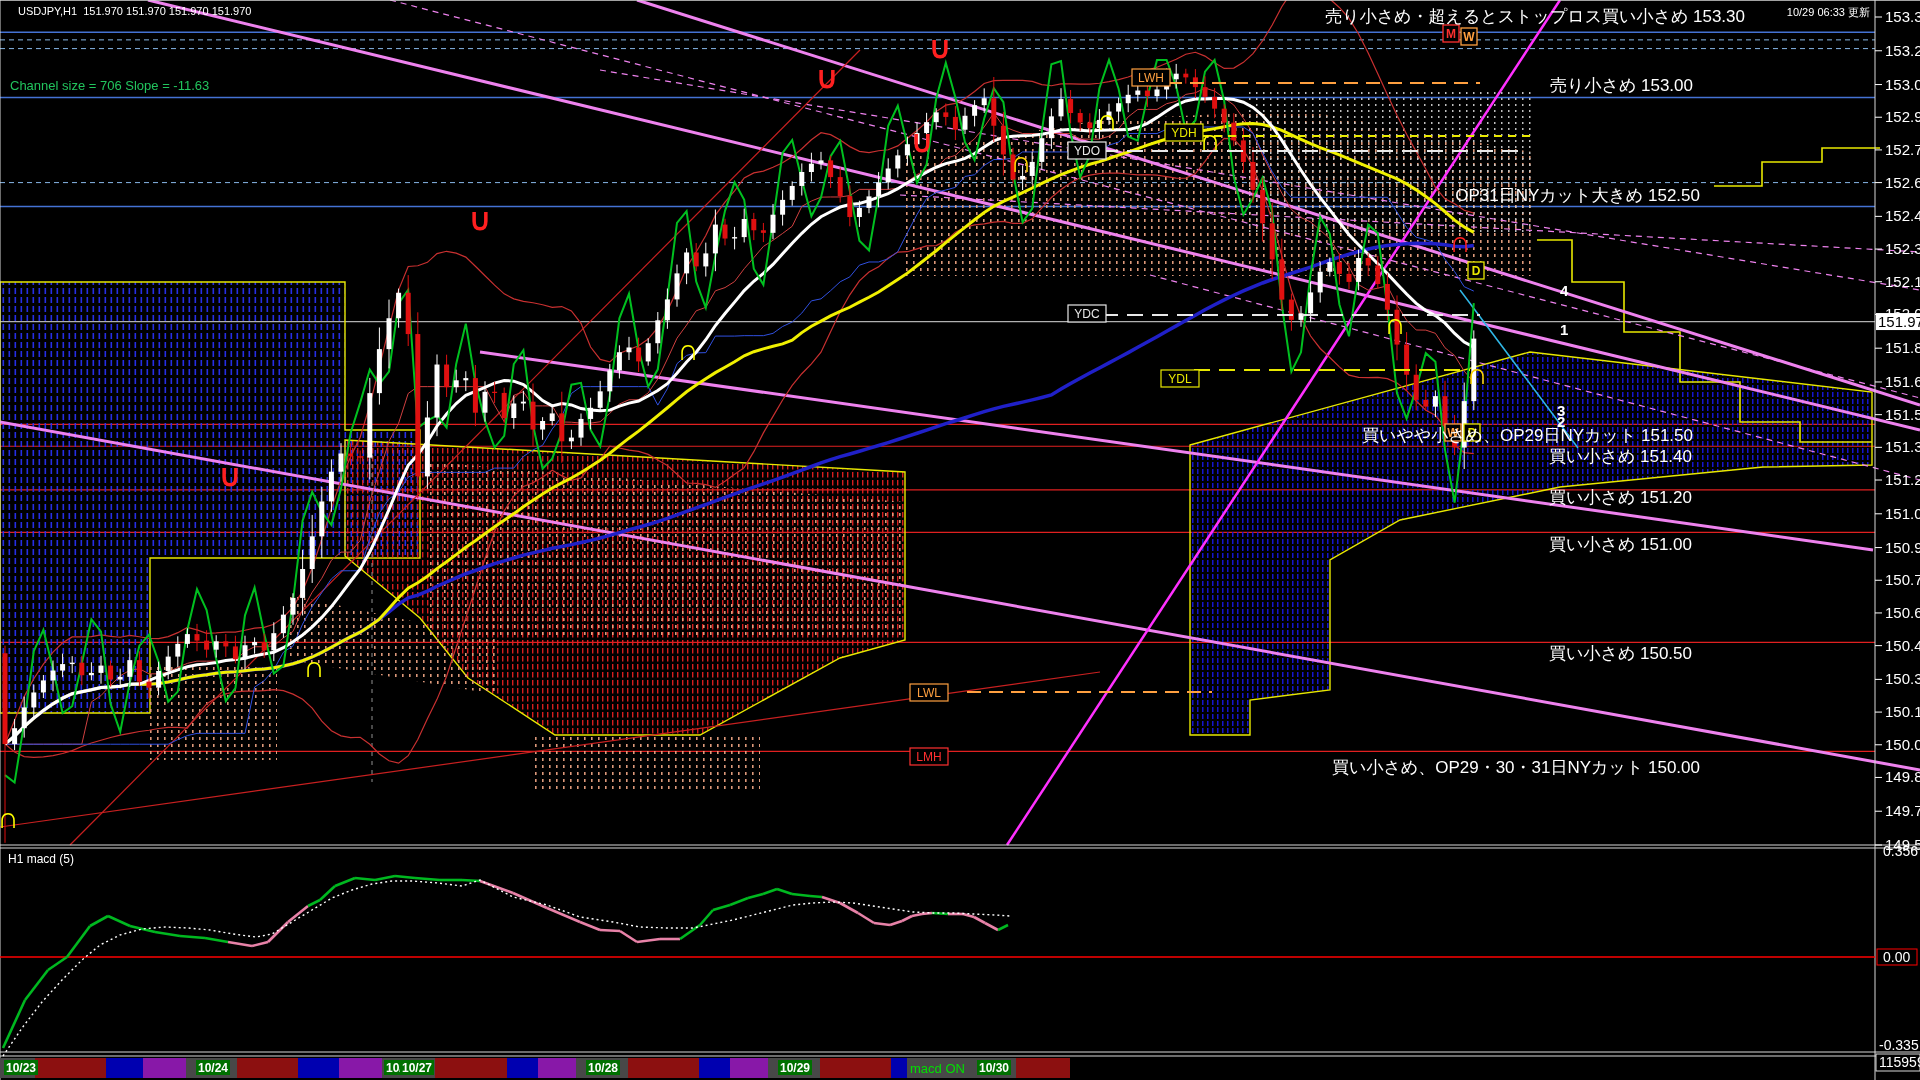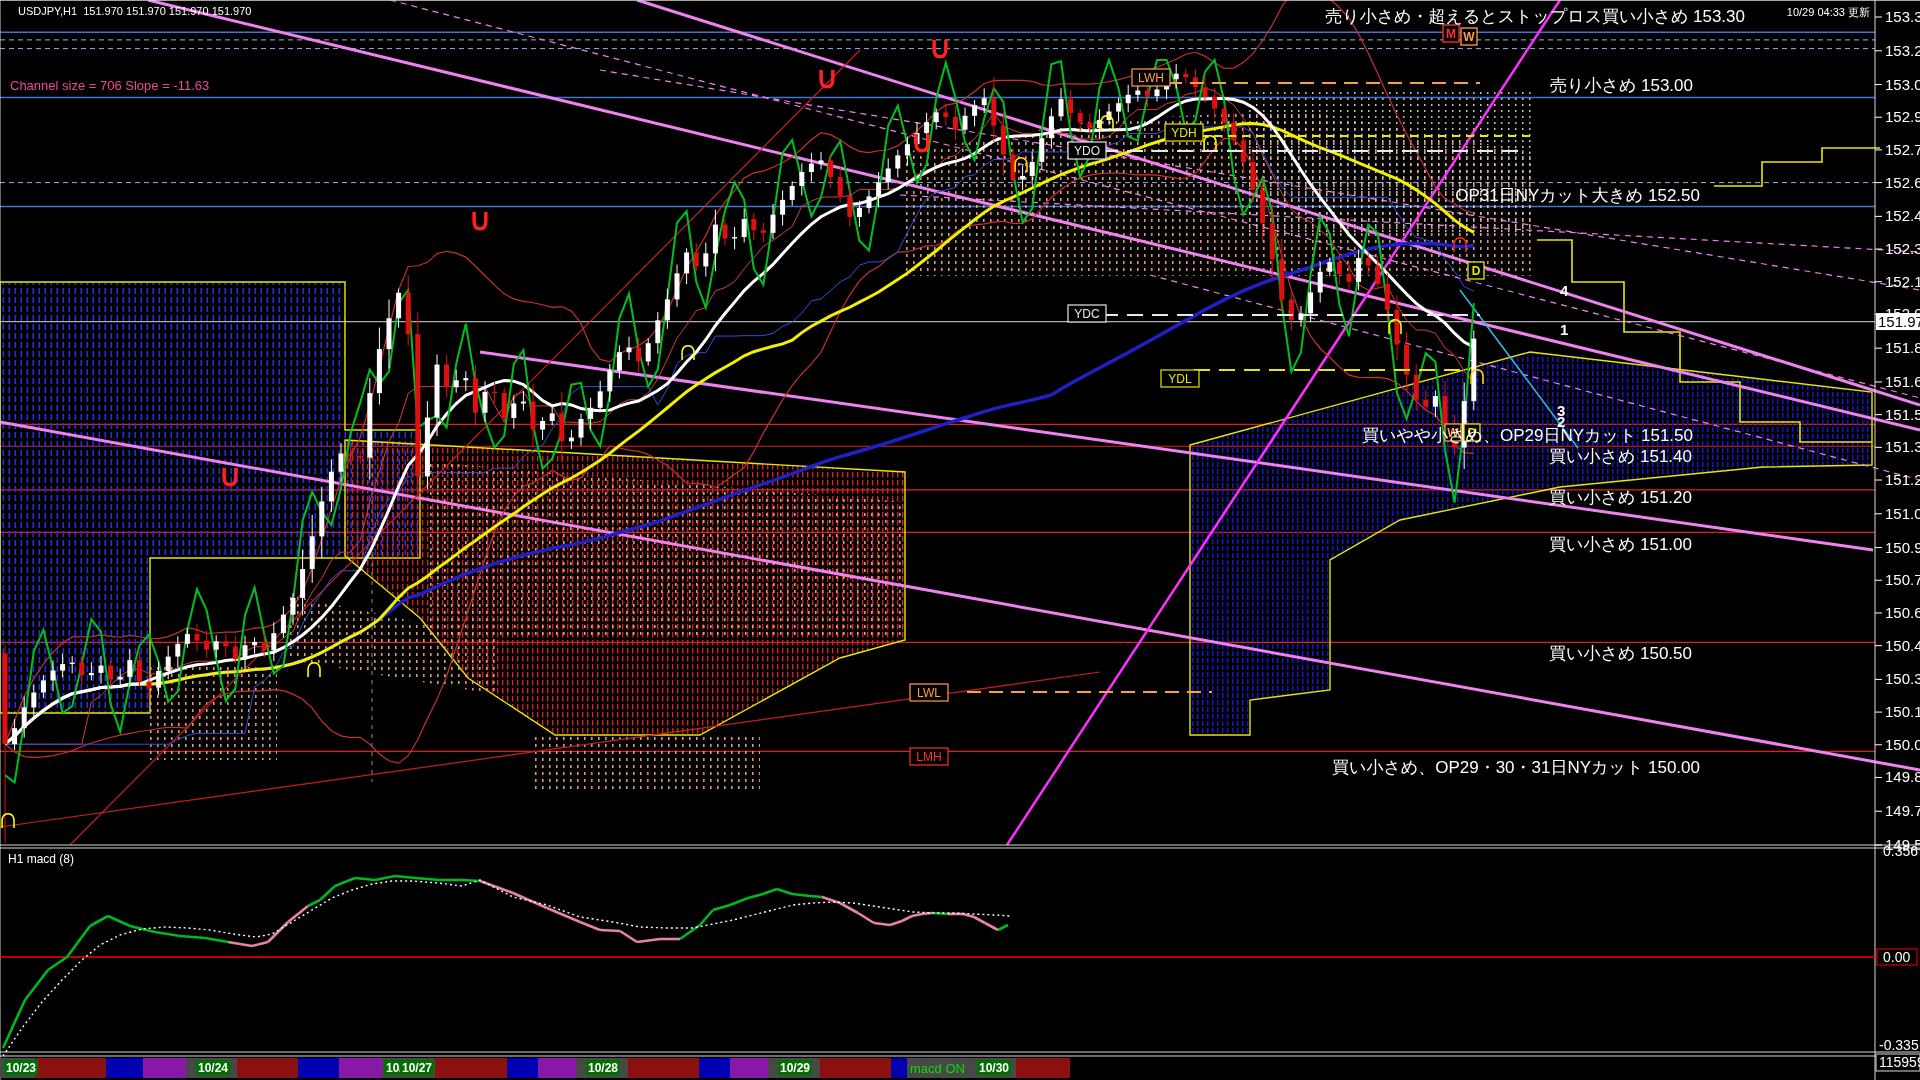--- a/index.html
+++ b/index.html
@@ -2,21 +2,21 @@
 <html><head>
 <meta charset="utf-8">
 <style>
   html,body{margin:0;padding:0;background:#000;}
   .root{position:relative;width:1920px;height:1080px;background:#000;overflow:hidden;
         font-family:"Liberation Sans",sans-serif;}
   svg{position:absolute;left:0;top:0;}
   .hdr{position:absolute;color:#fff;font-size:11px;white-space:pre;}
   .hdr-left{left:18px;top:5px;}
   .hdr-right{right:50px;top:5px;}
-  .chan{position:absolute;left:10px;top:78px;color:#ec4899;font-size:13px;}
+  .chan{position:absolute;left:10px;top:78px;color:#22c55e;font-size:13px;}
   .wm{position:absolute;left:58px;top:72px;color:#fff;font-size:56px;letter-spacing:3px;font-weight:400;}
   .macdlab{position:absolute;left:8px;top:852px;color:#fff;font-size:12px;}
 </style>
 </head>
 <body>
 
 <div class="root">
   <svg id="chart-svg" width="1920" height="1080" viewBox="0 0 1920 1080">
       <defs>
         <pattern id="blueDash" width="6" height="9" patternUnits="userSpaceOnUse">
@@ -606,16 +606,16 @@
       <text x="417" y="1072" text-anchor="middle" fill="#fff" font-size="12" font-weight="bold">10/27</text>
       <rect x="586" y="1060" width="34" height="15" fill="#007000"></rect>
       <text x="603" y="1072" text-anchor="middle" fill="#fff" font-size="12" font-weight="bold">10/28</text>
       <rect x="778" y="1060" width="34" height="15" fill="#007000"></rect>
       <text x="795" y="1072" text-anchor="middle" fill="#fff" font-size="12" font-weight="bold">10/29</text>
       <rect x="977" y="1060" width="34" height="15" fill="#007000"></rect>
       <text x="994" y="1072" text-anchor="middle" fill="#fff" font-size="12" font-weight="bold">10/30</text>
       <text x="910" y="1073" fill="#00E000" font-size="13">macd ON</text>
     </svg>
   <div class="hdr hdr-left">USDJPY,H1  151.970 151.970 151.970 151.970</div>
-  <div class="hdr hdr-right">10/29 04:33 更新</div>
+  <div class="hdr hdr-right">10/29 06:33 更新</div>
   <div class="chan">Channel size = 706 Slope = -11.63</div>
-  <div class="macdlab">H1  macd (8)</div>
+  <div class="macdlab">H1  macd (5)</div>
 </div>
 
 </body></html>

